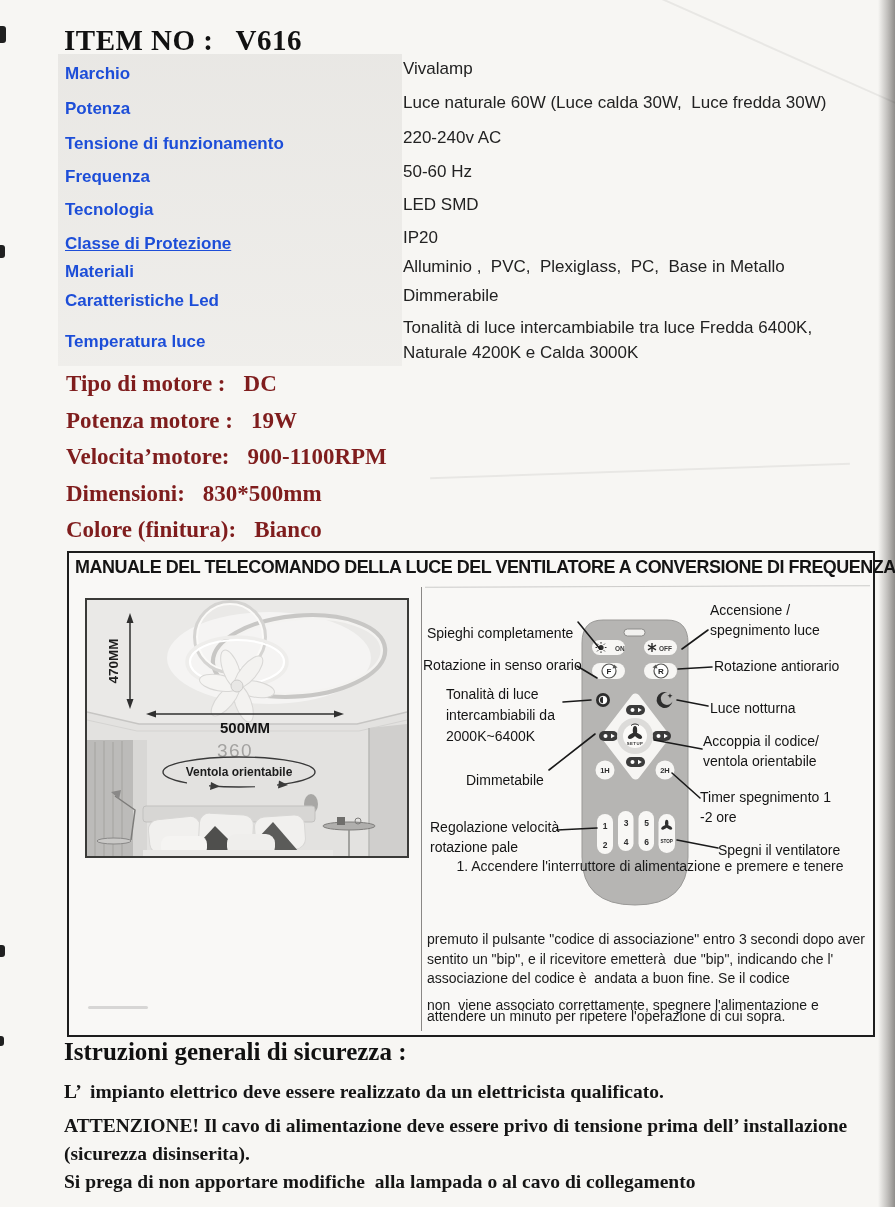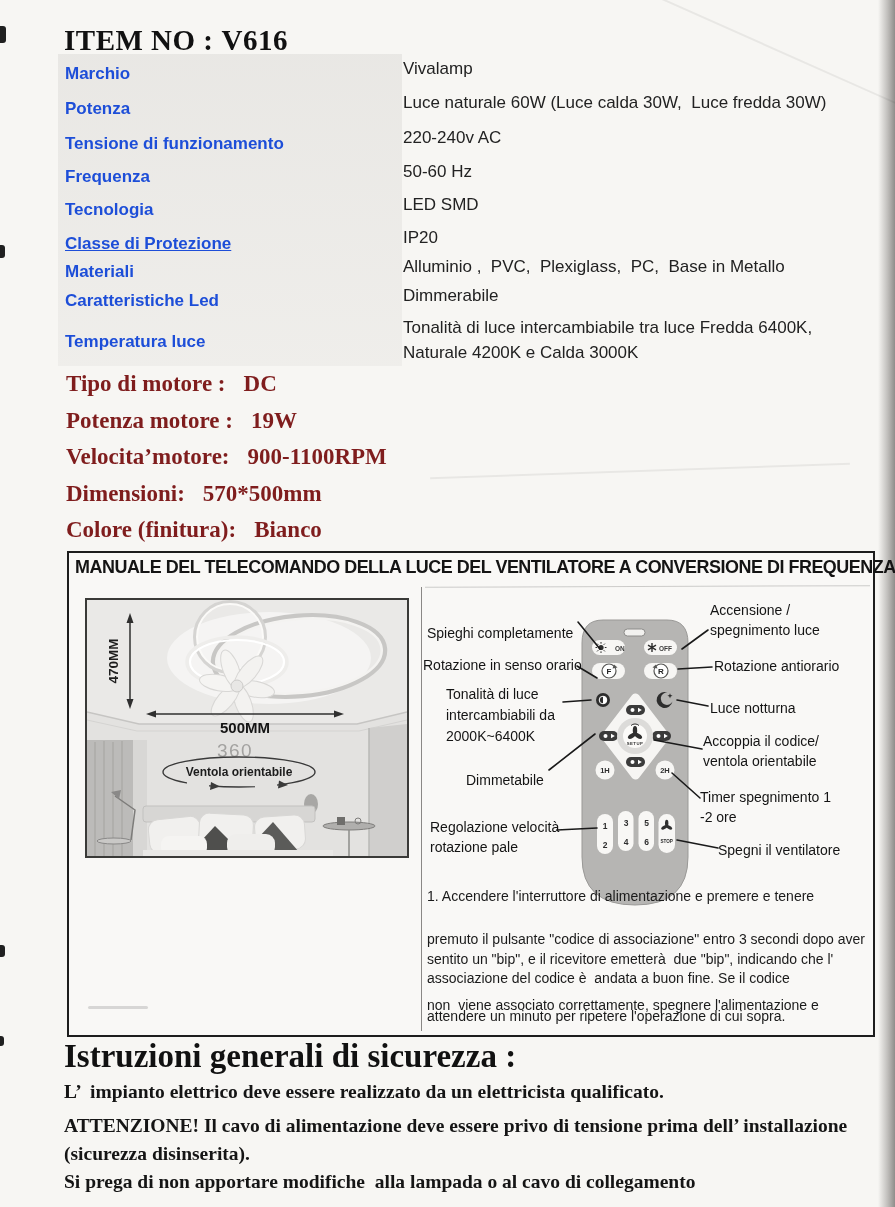--- a/index.html
+++ b/index.html
@@ -3,21 +3,21 @@
 <meta charset="utf-8">
 <style>
   html,body{margin:0;padding:0;}
   body{width:895px;height:1207px;position:relative;overflow:hidden;
        background:#f7f6f3;font-family:"Liberation Sans",sans-serif;color:#1c1c1c;}
   .abs{position:absolute;}
   .nowrap{white-space:nowrap;}
   
   .doc-title{left:64px;top:24px;font-family:"Liberation Serif",serif;font-weight:bold;
              font-size:29px;letter-spacing:.5px;color:#111;}
-  .doc-title .val{margin-left:8px;}
+  .doc-title .val{margin-left:22px;}
   
   .label-band{left:58px;top:54px;width:344px;height:312px;
               background:linear-gradient(to bottom,rgba(90,85,80,.09),rgba(90,85,80,.05));}
   .spec-label{left:65px;font-weight:bold;font-size:17px;color:#1d4ed8;white-space:nowrap;}
   .spec-value{left:403px;font-size:17px;color:#222;white-space:pre-wrap;width:478px;}
   
   .motor-line{left:66px;font-family:"Liberation Serif",serif;font-weight:bold;
               font-size:23px;color:#7f1d1d;white-space:nowrap;}
   .motor-line .mval{margin-left:18px;}
   
@@ -26,21 +26,21 @@
   .manual-title{left:75px;top:556px;width:796px;font-weight:bold;font-size:18.5px;
                 letter-spacing:-.5px;white-space:nowrap;transform:scaleX(.97);
                 transform-origin:left;color:#141414;}
   .divider-v{left:421px;top:587px;width:1px;height:444px;background:#8a8886;}
   .crease-h{left:425px;top:586px;width:445px;height:1px;background:rgba(0,0,0,.18);transform:rotate(-.2deg);}
   .photo-frame{left:85px;top:598px;width:320px;height:256px;border:2px solid #3a3a38;background:#e3e2e0;}
   .callout{font-size:14px;line-height:20px;color:#141414;}
   .note-line{left:427px;width:446px;font-size:14px;line-height:19.5px;color:#1a1a1a;white-space:pre;}
   
   .safety-title{left:64px;top:1038px;font-family:"Liberation Serif",serif;font-weight:bold;
-                font-size:33px;color:#111;}
+                font-size:25px;color:#111;}
   .safety-line{left:64px;width:800px;font-family:"Liberation Serif",serif;font-weight:bold;
                font-size:19.5px;line-height:28px;color:#151515;white-space:pre-wrap;}
   
   .right-band{right:0;top:0;width:17px;height:1207px;
               background:linear-gradient(to right,rgba(150,148,144,0),#c2c0bd 55%,#8f8d8a);}
   .edge-mark{left:0;background:#202020;border-radius:0 3px 3px 0;filter:blur(.4px);}
   .crease{background:rgba(0,0,0,.06);}
 </style>
 </head>
 <body>
@@ -74,21 +74,21 @@
 <div class="abs spec-label" style="top:262px;">Materiali</div>
 <div class="abs spec-value" style="top:257px;">Alluminio ,  PVC,  Plexiglass,  PC,  Base in Metallo</div>
 <div class="abs spec-label" style="top:291px;">Caratteristiche Led</div>
 <div class="abs spec-value" style="top:286px;">Dimmerabile</div>
 <div class="abs spec-label" style="top:332px;">Temperatura luce</div>
 <div class="abs spec-value" style="top:315px;line-height:25px;">Tonalità di luce intercambiabile tra luce Fredda 6400K, Naturale 4200K e Calda 3000K</div>
 
 <div class="abs motor-line" style="top:371px;"><span>Tipo di motore :</span><span class="mval">DC</span></div>
 <div class="abs motor-line" style="top:408px;"><span>Potenza motore :</span><span class="mval">19W</span></div>
 <div class="abs motor-line" style="top:444px;"><span>Velocita’motore:</span><span class="mval">900-1100RPM</span></div>
-<div class="abs motor-line" style="top:481px;"><span>Dimensioni:</span><span class="mval">570*500mm</span></div>
+<div class="abs motor-line" style="top:481px;"><span>Dimensioni:</span><span class="mval">830*500mm</span></div>
 <div class="abs motor-line" style="top:517px;"><span>Colore (finitura):</span><span class="mval">Bianco</span></div>
 
 <div class="abs manual-box"></div>
 <div class="abs manual-title">MANUALE DEL TELECOMANDO DELLA LUCE DEL VENTILATORE A CONVERSIONE DI FREQUENZA</div>
 <div class="abs divider-v"></div>
 <div class="abs crease-h"></div>
 
 <div class="abs photo-frame">
 <svg width="320" height="256" viewBox="0 0 320 256">
   <rect x="0" y="0" width="320" height="256" fill="#e3e2e0"></rect>
@@ -279,21 +279,21 @@
 <div class="abs callout" style="left:446px;top:684px;width:132px;line-height:21px;">Tonalità di luce intercambiabili da 2000K~6400K</div>
 <div class="abs callout nowrap" style="left:466px;top:770px;">Dimmetabile</div>
 <div class="abs callout" style="left:430px;top:817px;width:155px;">Regolazione velocità rotazione pale</div>
 <div class="abs callout" style="left:710px;top:600px;width:125px;">Accensione / spegnimento luce</div>
 <div class="abs callout nowrap" style="left:714px;top:656px;">Rotazione antiorario</div>
 <div class="abs callout nowrap" style="left:710px;top:698px;">Luce notturna</div>
 <div class="abs callout" style="left:703px;top:731px;width:142px;">Accoppia il codice/ ventola orientabile</div>
 <div class="abs callout" style="left:700px;top:787px;width:145px;">Timer spegnimento 1 -2 ore</div>
 <div class="abs callout nowrap" style="left:718px;top:840px;">Spegni il ventilatore</div>
 
-<div class="abs note-line" style="top:887px;">1. Accendere l'interruttore di alimentazione e premere e tenere</div>
+<div class="abs note-line" style="top:857px;text-align:center;">1. Accendere l'interruttore di alimentazione e premere e tenere</div>
 <div class="abs note-line" style="top:930px;">premuto il pulsante "codice di associazione" entro 3 secondi dopo aver</div>
 <div class="abs note-line" style="top:950px;">sentito un "bip", e il ricevitore emetterà  due "bip", indicando che l'</div>
 <div class="abs note-line" style="top:969px;">associazione del codice è  andata a buon fine. Se il codice</div>
 <div class="abs note-line" style="top:988px;margin-top:8px;">non  viene associato correttamente, spegnere l'alimentazione e</div>
 <div class="abs note-line" style="top:1007px;">attendere un minuto per ripetere l'operazione di cui sopra.</div>
 
 <div class="abs safety-title">Istruzioni generali di sicurezza :</div>
 <div class="abs safety-line" style="top:1078px;">L’  impianto elettrico deve essere realizzato da un elettricista qualificato.</div>
 <div class="abs safety-line" style="top:1112px;">ATTENZIONE! Il cavo di alimentazione deve essere privo di tensione prima dell’ installazione (sicurezza disinserita).</div>
 <div class="abs safety-line" style="top:1168px;">Si prega di non apportare modifiche  alla lampada o al cavo di collegamento</div>

